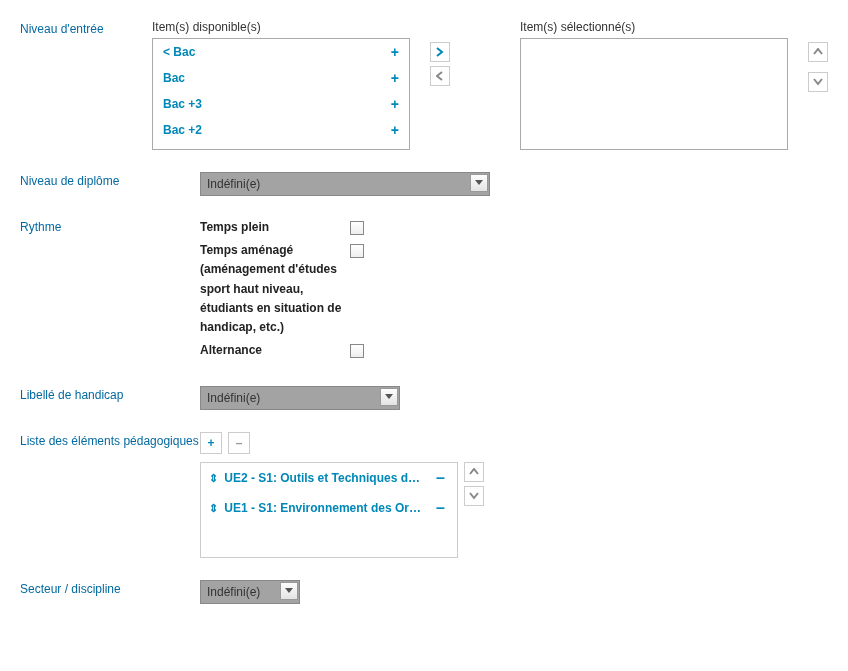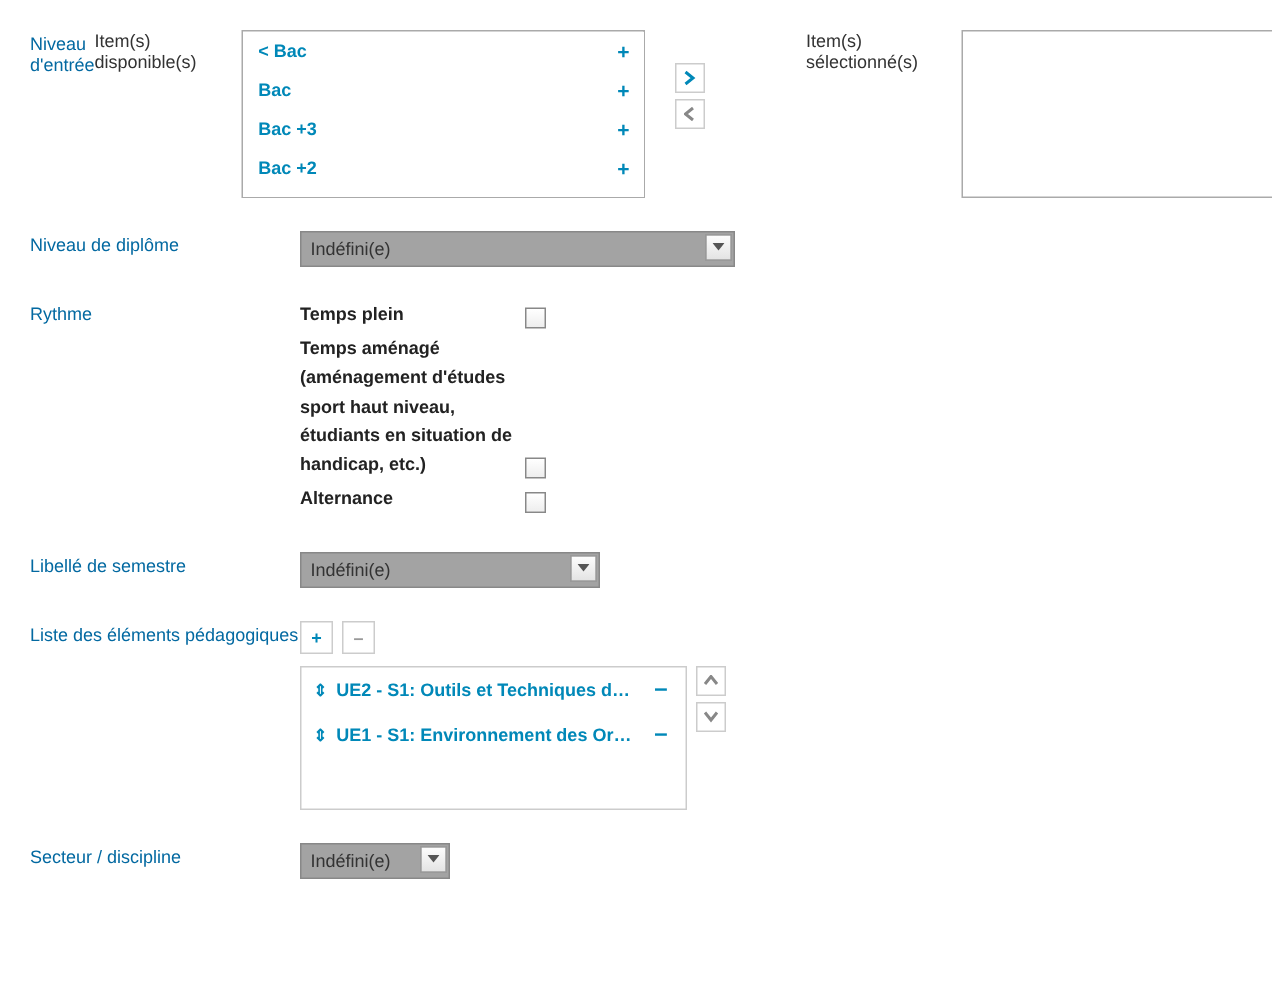--- a/index.html
+++ b/index.html
@@ -1,37 +1,37 @@
 <!DOCTYPE html>
 <html><head>
 <meta charset="utf-8">
 <style>
 *{box-sizing:border-box;margin:0;padding:0}
 body{font-family:Arial,Helvetica,sans-serif;font-size:12px;color:#333;background:#fff;padding:20px}
 .form-row{display:flex;align-items:flex-start;margin-bottom:22px}
 .form-label{width:180px;font-weight:normal;color:#0369a1;padding-top:2px}
 .form-content{flex:1;display:flex;gap:20px}
-.dual-list-block{display:flex;flex-direction:row}
+.dual-list-block{display:flex;flex-direction:column}
 .dual-list-label{font-size:12px;color:#333;margin-bottom:4px}
-.dual-list-box{width:299px;height:112px;border:1px solid #aaa;overflow-y:scroll;background:#fff}
+.dual-list-box{width:258px;height:112px;border:1px solid #aaa;overflow-y:scroll;background:#fff}
 .dual-list-box.sel{width:268px}
 .dl-item{display:flex;align-items:center;justify-content:space-between;padding:5px 10px;color:#0088b8;font-weight:bold;cursor:pointer}
 .dl-item-text{white-space:nowrap}
 .dl-plus{color:#0088b8;font-weight:bold;font-size:14px}
 .dual-mid{display:flex;flex-direction:column;gap:4px;margin-top:22px}
 .dual-side{display:flex;flex-direction:column;gap:10px;margin-top:22px}
 .arrow-btn{width:20px;height:20px;border:1px solid #ccc;background:#fff;display:flex;align-items:center;justify-content:center;cursor:pointer}
 .arrow-btn svg{display:block}
 .select-wrapper{position:relative;display:inline-block}
 .select{border:1px solid #888;background:#a3a3a3;padding:4px 24px 4px 6px;min-width:100px;font-size:12px;height:24px;display:flex;align-items:center}
 .select.wide{width:290px}
 .select.mid{width:200px}
 .select-caret{position:absolute;right:2px;top:2px;width:18px;height:18px;border:1px solid #999;background:linear-gradient(#fdfdfd,#e3e3e3);display:flex;align-items:center;justify-content:center;pointer-events:none}
 .chk-list{display:flex;flex-direction:column}
-.chk-row{display:flex;align-items:flex-end;margin-bottom:4px}
+.chk-row{display:flex;align-items:flex-start;margin-bottom:4px}
 .chk-label{width:150px;font-weight:bold;color:#222;line-height:1.6}
 .chk-box{width:14px;height:14px;border:1px solid #888;background:linear-gradient(#fff,#eee);margin-top:3px;cursor:pointer}
 .ped-controls{display:flex;gap:6px;margin-bottom:8px}
 .ped-btn{width:22px;height:22px;border:1px solid #ccc;background:#fff;display:flex;align-items:center;justify-content:center;cursor:pointer;font-weight:bold}
 .ped-btn.add{color:#0088b8}
 .ped-btn.rem{color:#999}
 .ped-box{border:1px solid #ccc;width:258px;height:96px;background:#fff;overflow:hidden}
 .ped-item{display:flex;align-items:center;padding:6px 8px;color:#0088b8;font-weight:bold;gap:6px}
 .ped-drag{cursor:move;color:#0088b8;font-size:11px}
 .ped-label{flex:1;white-space:nowrap;overflow:hidden;text-overflow:ellipsis}
@@ -132,21 +132,21 @@
         </div>
       <div class="chk-row">
           <div class="chk-label">Alternance</div>
           <div class="chk-box"></div>
         </div>
     </div>
   </div>
 </div>
 
 <div class="form-row">
-  <div class="form-label">Libellé de semestre</div>
+  <div class="form-label">Libellé de handicap</div>
   <div class="form-content">
     <div class="select-wrapper">
       <div class="select mid">
           <span>Indéfini(e)</span>
         </div>
       <div class="select-caret">
           <svg width="8" height="6" viewBox="0 0 8 6">
             <path d="M0 0 L8 0 L4 5 Z" fill="#555"></path>
           </svg>
         </div>

